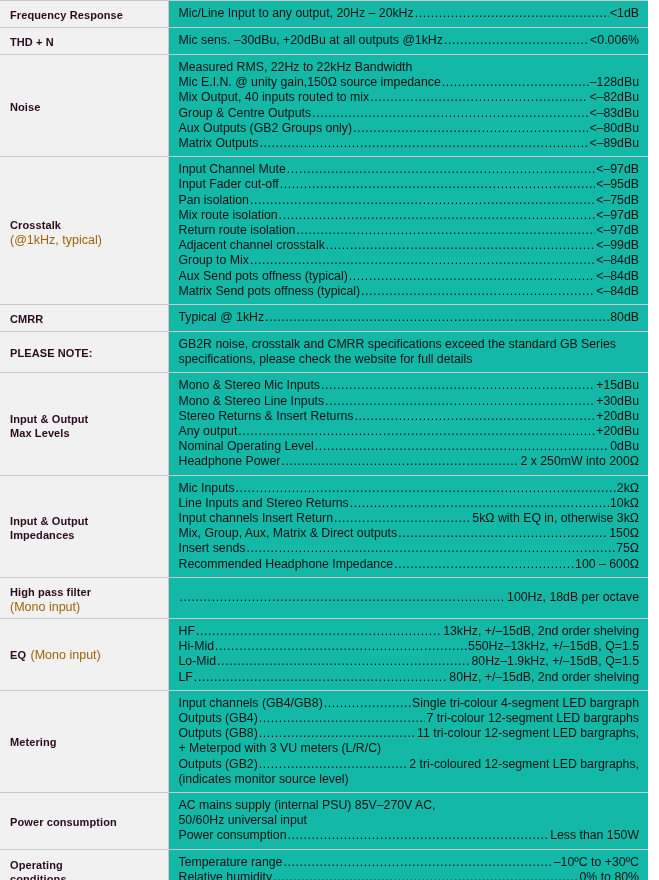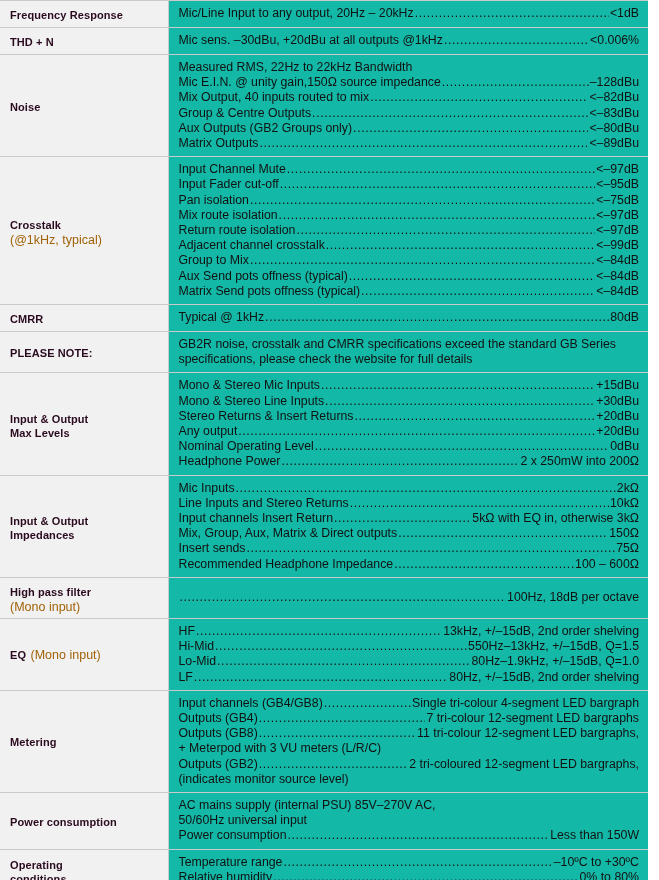--- a/index.html
+++ b/index.html
@@ -304,21 +304,21 @@
             <span class="sl-val">13kHz, +/–15dB, 2nd order shelving</span>
           </div>
           <div class="spec-line">
             <span class="sl-name">Hi-Mid</span>
             <span class="sl-dots">...................................................................................................................................................................................</span>
             <span class="sl-val">550Hz–13kHz, +/–15dB, Q=1.5</span>
           </div>
           <div class="spec-line">
             <span class="sl-name">Lo-Mid</span>
             <span class="sl-dots">...................................................................................................................................................................................</span>
-            <span class="sl-val">80Hz–1.9kHz, +/–15dB, Q=1.0</span>
+            <span class="sl-val">80Hz–1.9kHz, +/–15dB, Q=1.5</span>
           </div>
           <div class="spec-line">
             <span class="sl-name">LF</span>
             <span class="sl-dots">...................................................................................................................................................................................</span>
             <span class="sl-val">80Hz, +/–15dB, 2nd order shelving</span>
           </div>
         </td>
       </tr>
       <tr>
         <td class="label-cell"><span class="label-main">Metering</span></td>

